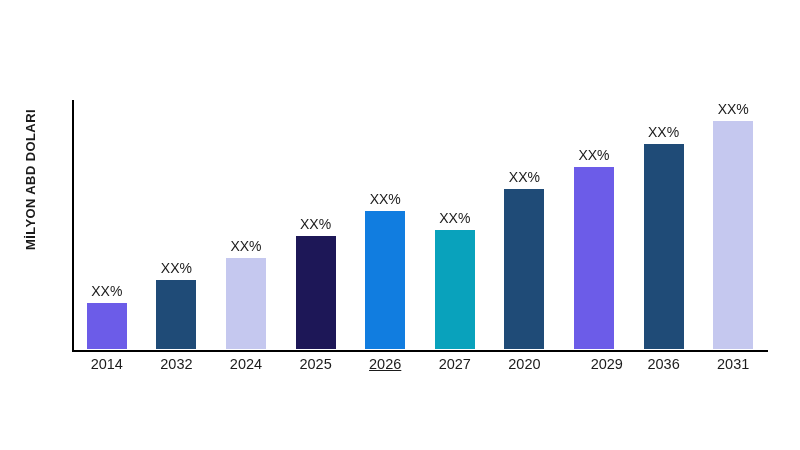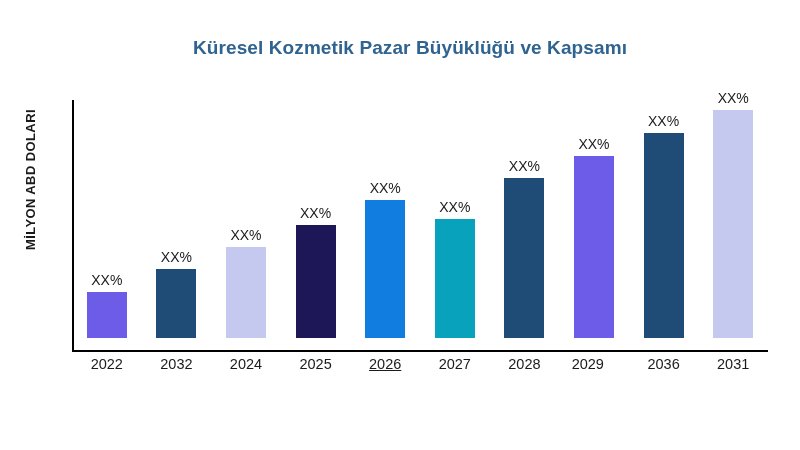--- a/index.html
+++ b/index.html
@@ -88,21 +88,21 @@
   
   .plot-area {
     position: absolute;
     left: 72px;
     top: 100px;
     width: 696px;
     height: 250px;
   }
   .bar-slot {
     position: absolute;
-    bottom: 12px;
+    bottom: 1px;
     width: 69.6px;
     height: 250px;
     margin-top: 8px;
   }
   .bar {
     position: absolute;
     bottom: 0;
     left: 50%;
     transform: translateX(-50%);
     width: 40px;
@@ -144,21 +144,20 @@
     font-size: 12.5px;
     color: #2b2b2b;
     white-space: nowrap;
   }
 </style>
 </head>
 <body>
 
 <div id="chart-root">
 
-  <div class="chart-title">Küresel Kozmetik Pazar Büyüklüğü ve Kapsamı</div>
 
   <div class="y-axis-title">MİLYON ABD DOLARI</div>
 
   <div class="axis-y-line"></div>
   <div class="axis-x-line"></div>
 
 
   <div class="plot-area" id="plot-area">
       <div class="bar-slot" style="left: 0px; width: 69.6px;">
         <div class="bar" style="height: 46px; background: rgb(108, 92, 232);"></div>
@@ -196,26 +195,26 @@
         <div class="bar" style="height: 205px; background: rgb(31, 75, 119);"></div>
         <div class="bar-value" style="bottom: 209px;">XX%</div>
       </div>
       <div class="bar-slot" style="left: 626.4px; width: 69.6px;">
         <div class="bar" style="height: 228px; background: rgb(197, 200, 239);"></div>
         <div class="bar-value" style="bottom: 232px;">XX%</div>
       </div>
     </div>
 
   <div class="x-labels" id="x-labels">
-      <div class="x-tick" style="left: 0px; width: 69.6px;">2022</div>
+      <div class="x-tick" style="left: 0px; width: 69.6px;">2014</div>
       <div class="x-tick" style="left: 69.6px; width: 69.6px;">2032</div>
       <div class="x-tick" style="left: 139.2px; width: 69.6px;">2024</div>
       <div class="x-tick" style="left: 208.8px; width: 69.6px;">2025</div>
       <div class="x-tick" style="left: 278.4px; width: 69.6px; text-decoration: underline;">2026</div>
       <div class="x-tick" style="left: 348px; width: 69.6px;">2027</div>
-      <div class="x-tick" style="left: 417.6px; width: 69.6px;">2028</div>
-      <div class="x-tick" style="left: 481px; width: 69.6px;">2029</div>
+      <div class="x-tick" style="left: 417.6px; width: 69.6px;">2020</div>
+      <div class="x-tick" style="left: 500px; width: 69.6px;">2029</div>
       <div class="x-tick" style="left: 556.8px; width: 69.6px;">2036</div>
       <div class="x-tick" style="left: 626.4px; width: 69.6px;">2031</div>
     </div>
 
 
 </div>
 
 </body></html>

